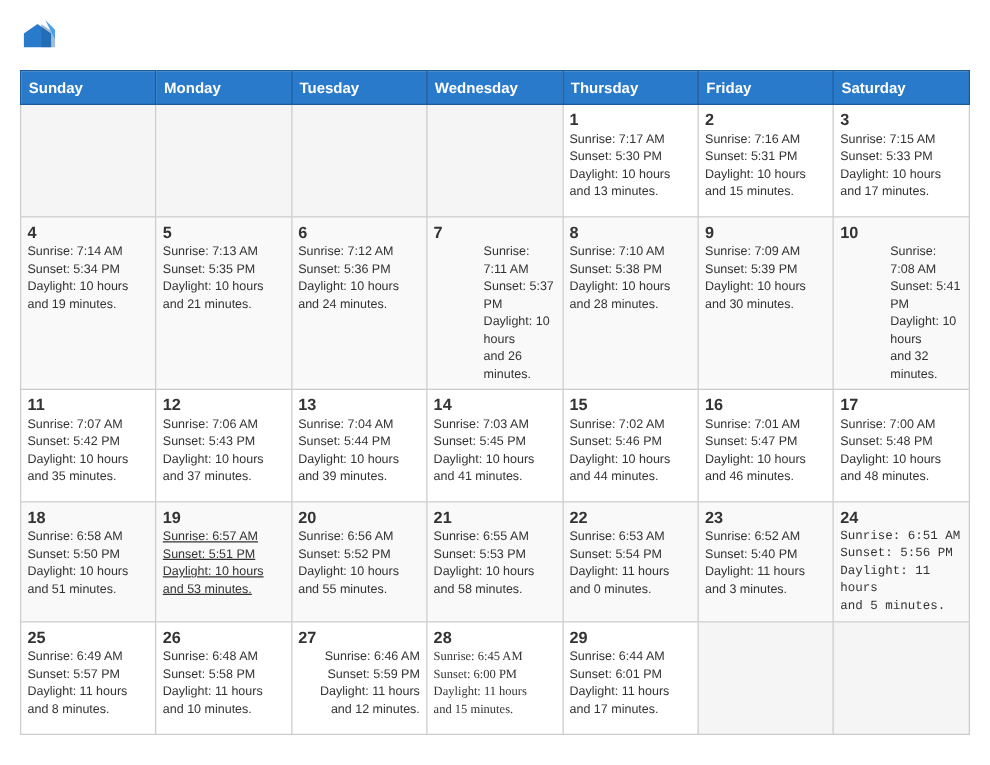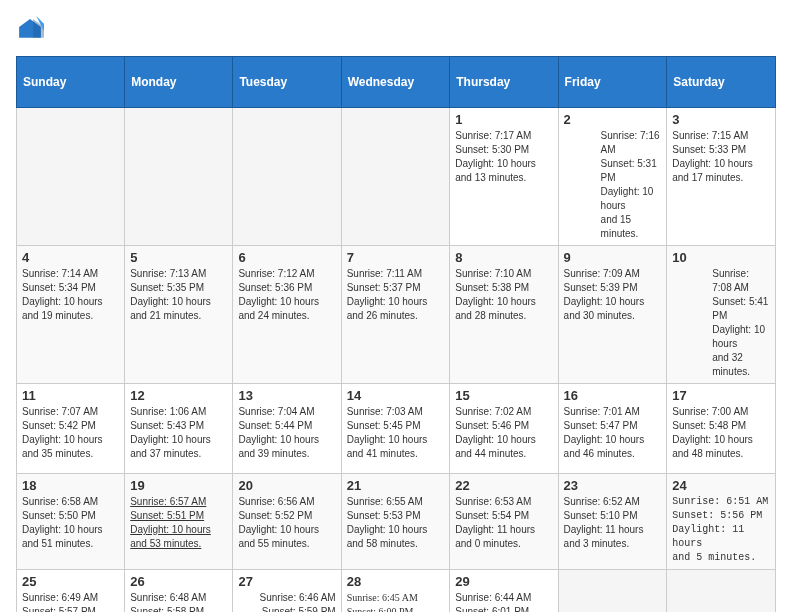--- a/index.html
+++ b/index.html
@@ -48,21 +48,21 @@
     }
     .calendar {
       width: 100%;
       border-collapse: collapse;
       font-size: 11px;
     }
     .calendar thead tr th {
       background-color: #2a7acc;
       color: #fff;
       text-align: left;
-      padding: 18px 6px;
+      padding: 6px 6px;
       font-size: 12px;
       font-weight: bold;
       border: 1px solid #1a5a99;
     }
     .calendar tbody tr td {
       border: 1px solid #ccc;
       vertical-align: top;
       padding: 4px 5px;
       width: 109px;
       min-height: 80px;
@@ -128,21 +128,21 @@
         <td class="empty-cell"></td>
         <td>
           <div class="day-number">1</div>
           <div class="day-info" style="white-space: pre-line;">Sunrise: 7:17 AM
 Sunset: 5:30 PM
 Daylight: 10 hours
 and 13 minutes.</div>
         </td>
         <td>
           <div class="day-number">2</div>
-          <div class="day-info" style="white-space: pre-line; margin-left: 37px;">Sunrise: 7:16 AM
+          <div class="day-info" style="white-space: pre-line;">Sunrise: 7:16 AM
 Sunset: 5:31 PM
 Daylight: 10 hours
 and 15 minutes.</div>
         </td>
         <td>
           <div class="day-number">3</div>
           <div class="day-info" style="white-space: pre-line;">Sunrise: 7:15 AM
 Sunset: 5:33 PM
 Daylight: 10 hours
 and 17 minutes.</div>
@@ -165,21 +165,21 @@
         </td>
         <td>
           <div class="day-number">6</div>
           <div class="day-info" style="white-space: pre-line;">Sunrise: 7:12 AM
 Sunset: 5:36 PM
 Daylight: 10 hours
 and 24 minutes.</div>
         </td>
         <td>
           <div class="day-number">7</div>
-          <div class="day-info" style="white-space: pre-line;">Sunrise: 7:11 AM
+          <div class="day-info" style="white-space: pre-line; margin-left: 40px;">Sunrise: 7:11 AM
 Sunset: 5:37 PM
 Daylight: 10 hours
 and 26 minutes.</div>
         </td>
         <td>
           <div class="day-number">8</div>
           <div class="day-info" style="white-space: pre-line;">Sunrise: 7:10 AM
 Sunset: 5:38 PM
 Daylight: 10 hours
 and 28 minutes.</div>
@@ -202,21 +202,21 @@
       <tr>
         <td>
           <div class="day-number">11</div>
           <div class="day-info" style="white-space: pre-line;">Sunrise: 7:07 AM
 Sunset: 5:42 PM
 Daylight: 10 hours
 and 35 minutes.</div>
         </td>
         <td>
           <div class="day-number">12</div>
-          <div class="day-info" style="white-space: pre-line;">Sunrise: 1:06 AM
+          <div class="day-info" style="white-space: pre-line;">Sunrise: 7:06 AM
 Sunset: 5:43 PM
 Daylight: 10 hours
 and 37 minutes.</div>
         </td>
         <td>
           <div class="day-number">13</div>
           <div class="day-info" style="white-space: pre-line;">Sunrise: 7:04 AM
 Sunset: 5:44 PM
 Daylight: 10 hours
 and 39 minutes.</div>
@@ -282,21 +282,21 @@
         <td>
           <div class="day-number">22</div>
           <div class="day-info" style="white-space: pre-line;">Sunrise: 6:53 AM
 Sunset: 5:54 PM
 Daylight: 11 hours
 and 0 minutes.</div>
         </td>
         <td>
           <div class="day-number">23</div>
           <div class="day-info" style="white-space: pre-line;">Sunrise: 6:52 AM
-Sunset: 5:10 PM
+Sunset: 5:40 PM
 Daylight: 11 hours
 and 3 minutes.</div>
         </td>
         <td>
           <div class="day-number">24</div>
           <div class="day-info" style="white-space: pre-line; font-family: Liberation Mono, monospace;">Sunrise: 6:51 AM
 Sunset: 5:56 PM
 Daylight: 11 hours
 and 5 minutes.</div>
         </td>

